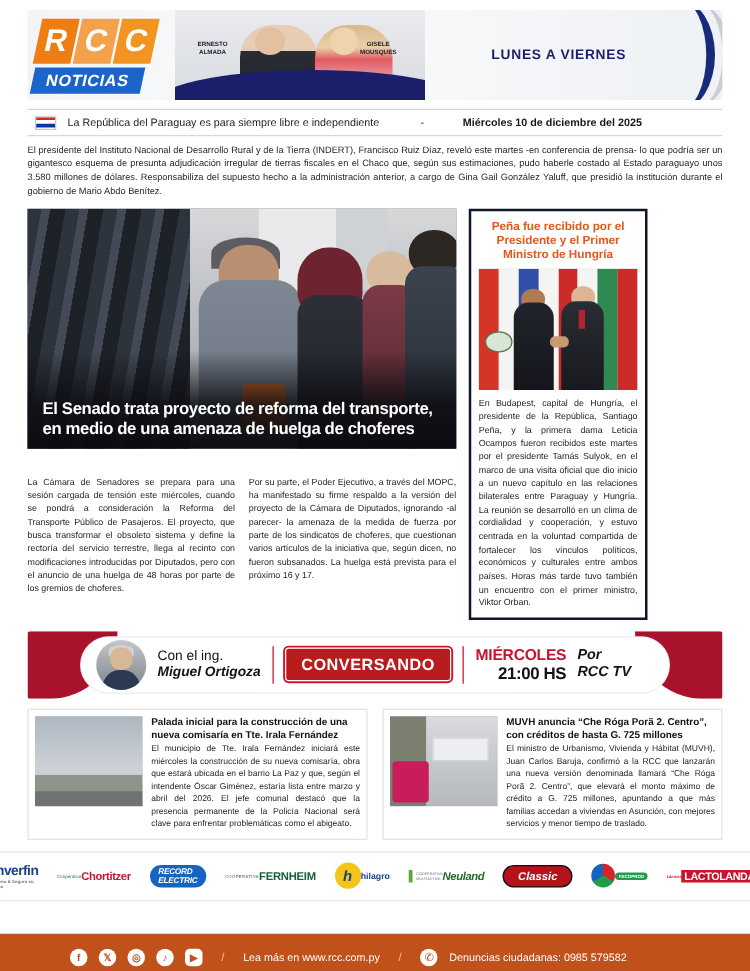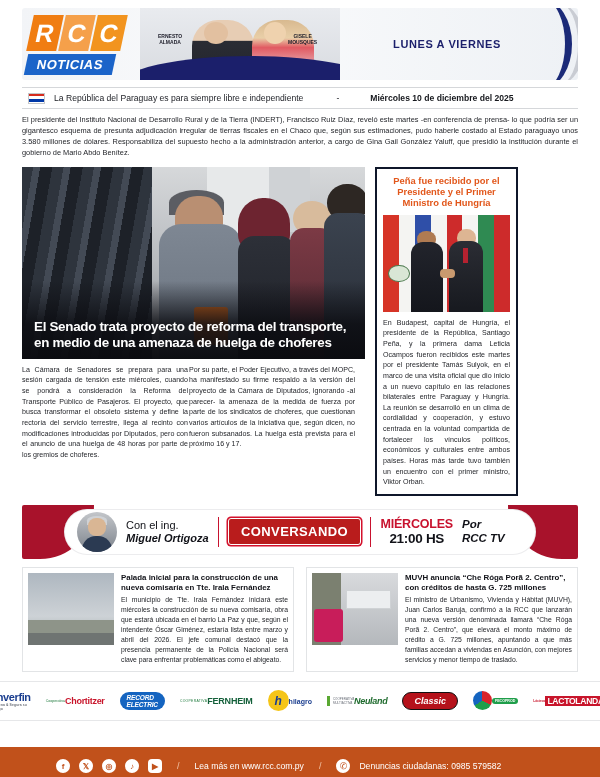--- a/index.html
+++ b/index.html
@@ -139,21 +139,21 @@
     background:#e06a18; border-radius:3px; opacity:.92; }
   .feature-shade {
     position:absolute; left:0; right:0; bottom:0; height: 78px;
     background: linear-gradient(180deg, rgba(12,13,18,0) 0%, rgba(12,13,18,.86) 55%, rgba(10,11,15,.97) 100%);
   }
   .feature-title {
     position:absolute; left:12px; right:12px; bottom:9px;
     color:#fff; font-size: 13.4px; font-weight:800; line-height:1.14; letter-spacing:-.3px;
   }
 
-  .two-col-body { display:flex; gap: 1px; margin-top: 6px; }
+  .two-col-body { display:flex; gap: 11px; margin-top: 22px; }
   .two-col-body p {
     width: 166px; font-size: 7.1px; line-height: 1.5; color:#1d1f24; text-align: justify;
   }
 
   
   .side-card { border:2px solid #0f172a; padding: 6px; background:#fff; }
   .side-title {
     color:#e2571b; font-size: 9.4px; font-weight:800; line-height:1.2; text-align:center;
     margin-bottom: 6px;
   }
@@ -196,21 +196,21 @@
   .gp-body { position:absolute; left:12%; top:60%; width:76%; height:44%; background:#2b3a52; border-radius:14px 14px 0 0;}
   .guest-name { font-size: 11px; line-height:1.22; color:#111218; flex: 0 0 auto; }
   .guest-name b { font-weight:400; }
   .guest-name i { font-style: italic; font-weight:700; display:block; }
   .vdiv { width:1.5px; height:30px; background:#c8122e; }
   .conversando {
     background:#b91c1c; color:#fff; font-weight:800; font-size:13px; letter-spacing:.4px;
     padding: 5px 12px; border-radius: 3px; border: 1.5px solid #fff;
     box-shadow: 0 0 0 1.5px #d4112c;
   }
-  .promo-day { text-align:center; }
+  .promo-day { text-align:right; }
   .promo-day .d { color:#c8122e; font-weight:800; font-size:12.5px; letter-spacing:-.2px; }
   .promo-day .h { color:#111218; font-weight:700; font-size:13.5px; letter-spacing:-.3px; }
   .promo-by { font-style: italic; font-size: 11.5px; color:#111218; line-height:1.18; font-weight:600;}
 
   
   .bottom-row { display:flex; gap: 12px; margin: 8px 22px 0 22px; }
   .bn-card { width: 272px; display:flex; gap: 7px; border:1px solid #e2e4e6; padding:5px; }
   .bn-photo { width: 86px; height: 72px; flex:0 0 86px; position:relative; overflow:hidden; background:#b9bec4; }
   .bn1-sky { position:absolute; inset:0; background: linear-gradient(180deg,#aeb7c0 0%, #cdd2d6 60%, #9aa3a5 100%); }
   .bn1-ground { position:absolute; left:0; bottom:0; width:100%; height:34%; background:#8e9489; }

